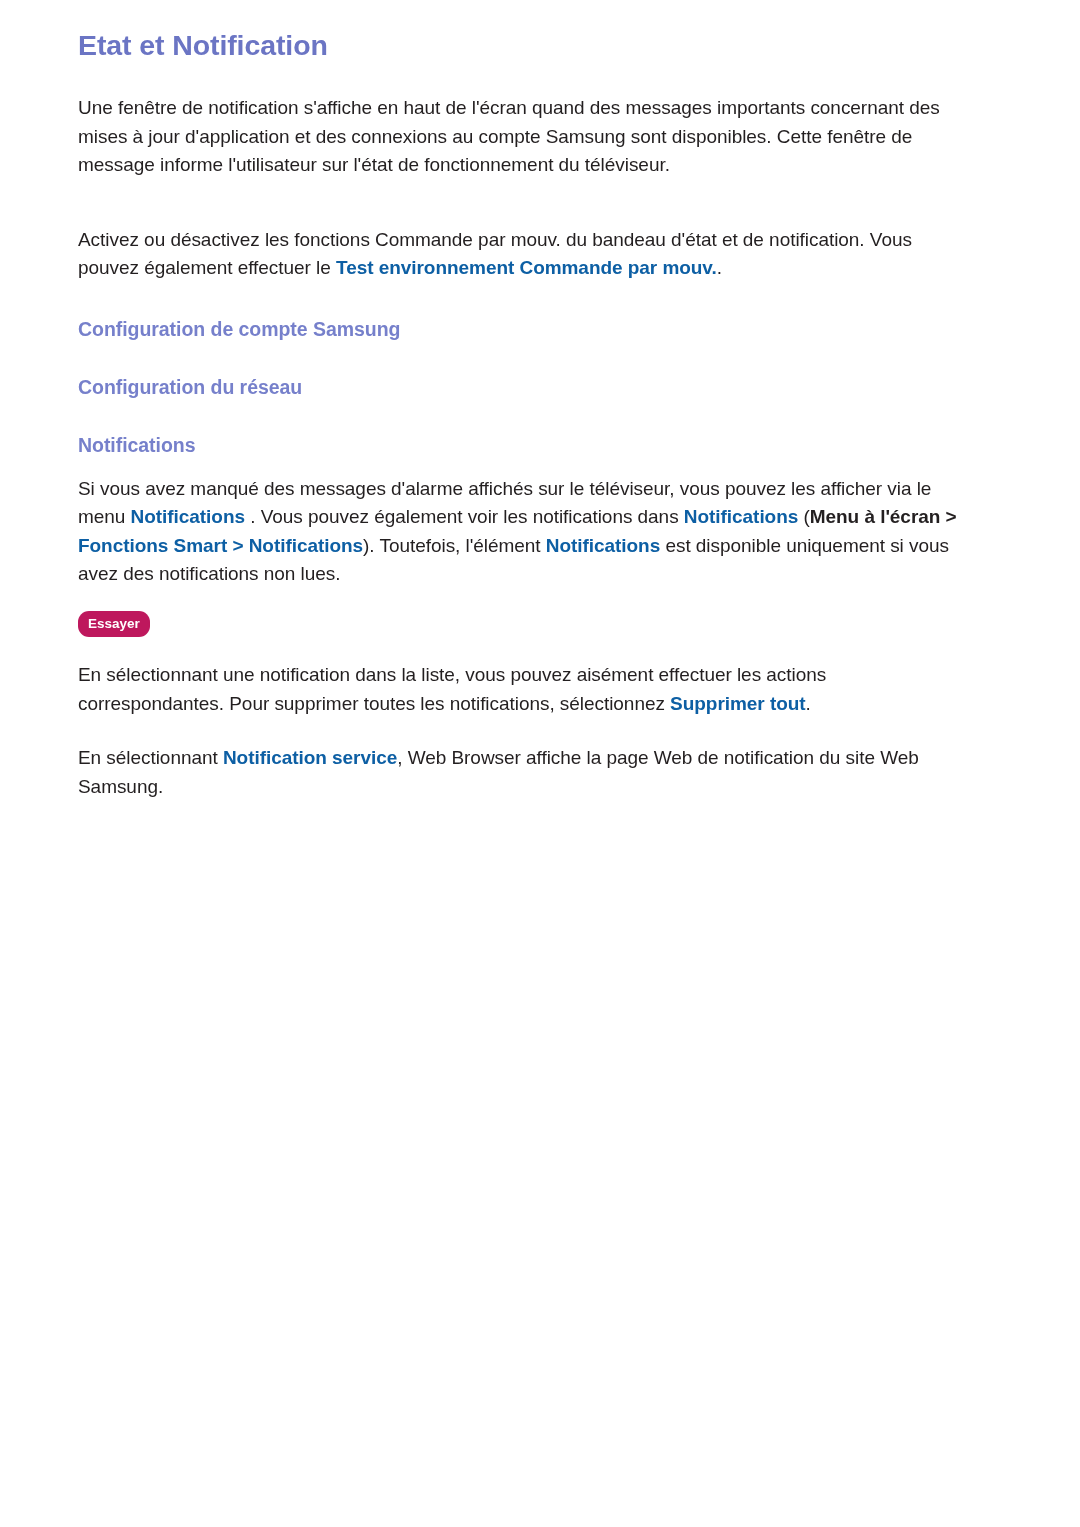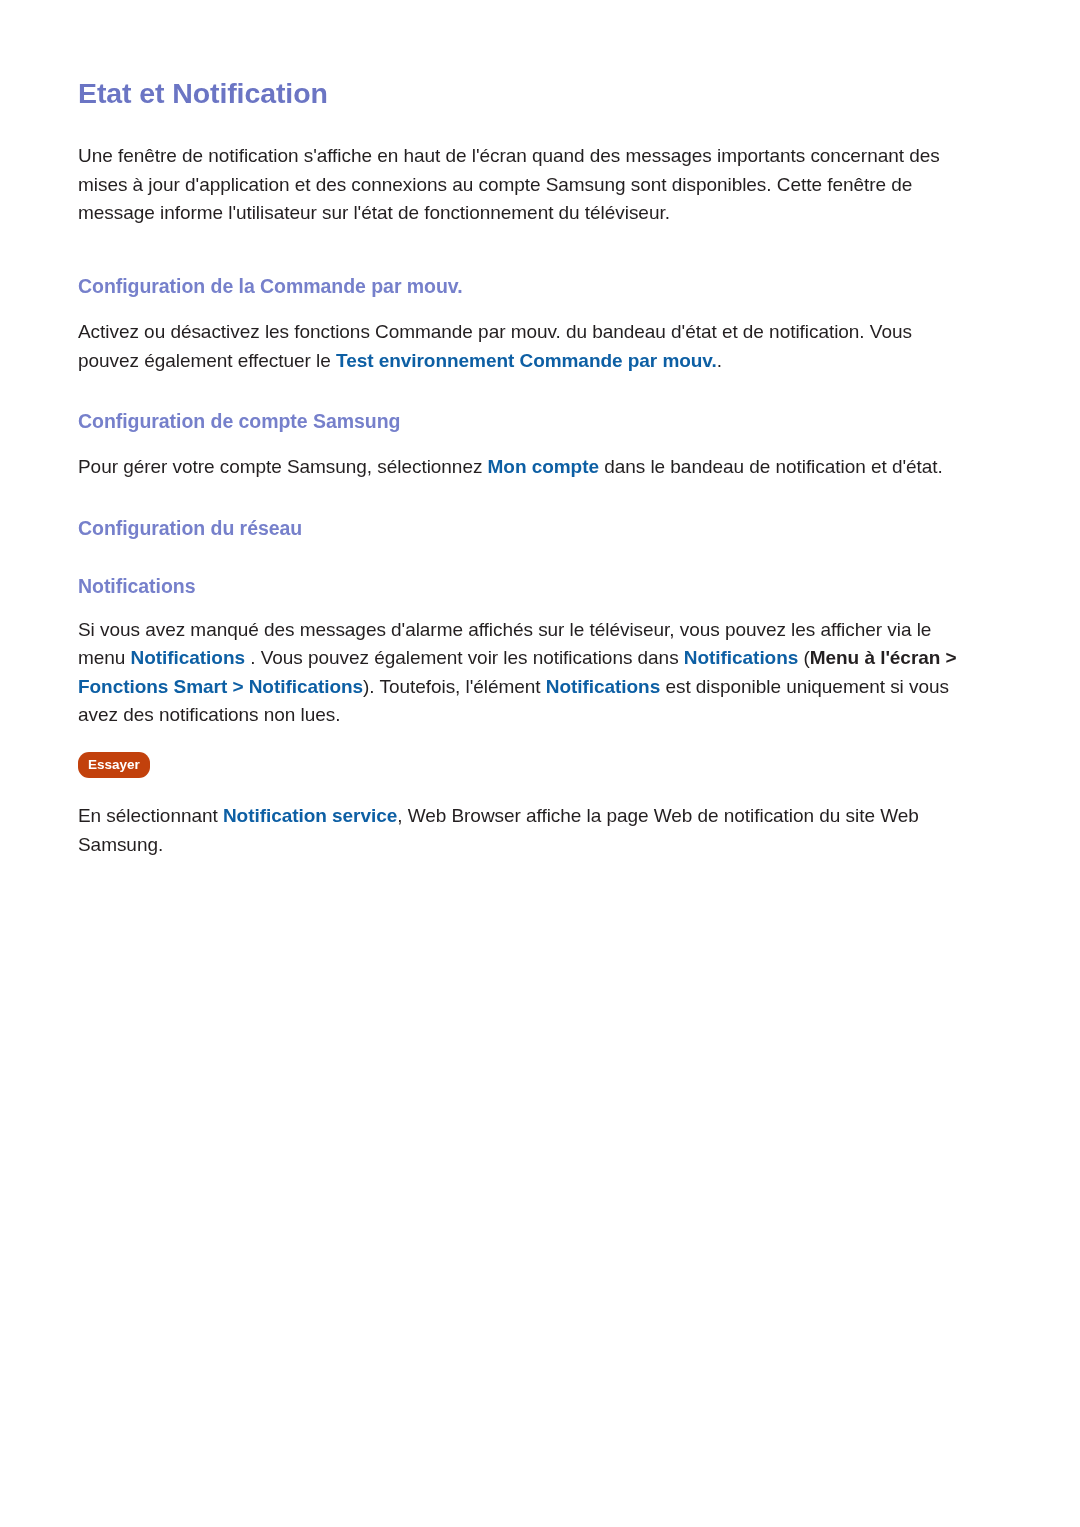--- a/index.html
+++ b/index.html
@@ -13,21 +13,21 @@
     height: 1527px;
     font-family: "Liberation Sans", "DejaVu Sans", sans-serif;
     color: #231f20;
     -webkit-font-smoothing: antialiased;
   }
   .page {
     position: relative;
     width: 1080px;
     height: 1527px;
     box-sizing: border-box;
-    padding: 76px 120px 0 78px;
+    padding: 28px 120px 0 78px;
     background: #ffffff;
   }
   .content {
     width: 888px;
   }
 
   h1.doc-title {
     font-size: 28.5px;
     font-weight: bold;
     color: #6b75c4;
@@ -96,21 +96,21 @@
   .para-group {
     margin-bottom: 22px;
   }
 
   .badge-line {
     margin: 2px 0 24px 0;
     line-height: 0;
   }
   .try-badge {
     display: inline-block;
-    background: #c2410c;
+    background: #be185d;
     color: #ffffff;
     font-size: 13.5px;
     font-weight: bold;
     line-height: 1;
     padding: 6px 10px 7px 10px;
     border-radius: 11px;
     letter-spacing: 0px;
     vertical-align: middle;
   }
 </style>
@@ -120,43 +120,42 @@
 <div class="page">
   <div class="content">
 
     <h1 class="doc-title">Etat et Notification</h1>
 
     <div class="block first-block">
       <p class="body-text">Une fenêtre de notification s'affiche en haut de l'écran quand des messages importants concernant des mises à jour d'application et des connexions au compte Samsung sont disponibles. Cette fenêtre de message informe l'utilisateur sur l'état de fonctionnement du téléviseur.</p>
     </div>
 
     <div class="block">
-      <h2 class="section-title">Configuration de la Commande par mouv.</h2>
       <p class="body-text"><span>Activez ou désactivez les fonctions Commande par mouv. du bandeau d'état et de notification. Vous pouvez également effectuer le </span><span class="lnk">Test environnement Commande par mouv.</span><span>.</span></p>
     </div>
 
     <div class="block">
       <h2 class="section-title">Configuration de compte Samsung</h2>
-      <p class="body-text"><span>Pour gérer votre compte Samsung, sélectionnez </span><span class="lnk">Mon compte</span><span> dans le bandeau de notification et d'état.</span></p>
     </div>
 
     <div class="block">
       <h2 class="section-title">Configuration du réseau</h2>
     </div>
 
     <div class="block last-block">
       <h2 class="section-title tight">Notifications</h2>
 
 
       <div class="para-group">
         <p class="body-text"><span>Si vous avez manqué des messages d'alarme affichés sur le téléviseur, vous pouvez les afficher via le menu </span><span class="lnk">Notifications</span><span> . Vous pouvez également voir les notifications dans </span><span class="lnk">Notifications</span><span> (</span><span class="blk-bold">Menu à l'écran</span><span class="blk-bold"> &gt; </span><span class="lnk">Fonctions Smart</span><span class="lnk"> &gt; </span><span class="lnk">Notifications</span><span>). Toutefois, l'élément </span><span class="lnk">Notifications</span><span> est disponible uniquement si vous avez des notifications non lues.</span></p>
       </div>
 
       <div class="badge-line">
         <span class="try-badge">Essayer</span>
       </div>
 
+      <p class="body-text"><span>En sélectionnant une notification dans la liste, vous pouvez aisément effectuer les actions correspondantes. Pour supprimer toutes les notifications, sélectionnez </span><span class="lnk">Supprimer tout</span><span>.</span></p>
 
       <p class="body-text"><span>En sélectionnant </span><span class="lnk">Notification service</span><span>, Web Browser affiche la page Web de notification du site Web Samsung.</span></p>
     </div>
 
   </div>
 </div>
 
 </body></html>

